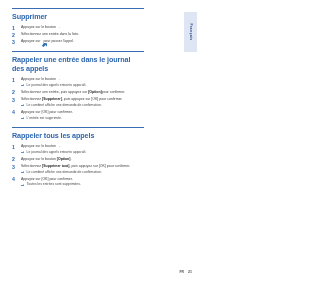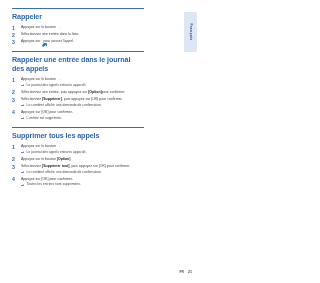--- a/index.html
+++ b/index.html
@@ -212,21 +212,21 @@
 
 <div class="page">
 
   <div class="side-tab">
     <span class="side-tab-label">Français</span>
   </div>
 
   <div class="content" id="content-root">
       <div class="section">
         <div class="rule"></div>
-        <h2 class="heading">Rappeler</h2>
+        <h2 class="heading">Supprimer</h2>
         <ol class="steps">
           <li class="step">
             <div class="step-text">Appuyez sur le bouton <span class="icon-inline"><span class="glyph-book"></span></span> .</div>
           </li>
           <li class="step">
             <div class="step-text">Sélectionnez une entrée dans la liste. </div>
           </li>
           <li class="step">
             <div class="step-text">Appuyez sur <span class="icon-inline"><span class="glyph-call"></span></span> pour passer l'appel.</div>
           </li>
@@ -254,21 +254,21 @@
           <li class="step">
             <div class="step-text">Appuyez sur [OK] pour confirmer. </div>
             <ul class="substep">
               <li><span class="arrow-marker"></span><span>L'entrée est supprimée.</span></li>
             </ul>
           </li>
         </ol>
       </div>
       <div class="section">
         <div class="rule"></div>
-        <h2 class="heading">Supprimer tous les appels</h2>
+        <h2 class="heading">Rappeler tous les appels</h2>
         <ol class="steps">
           <li class="step">
             <div class="step-text">Appuyez sur le bouton <span class="icon-inline"><span class="glyph-book"></span></span> .</div>
             <ul class="substep">
               <li><span class="arrow-marker"></span><span>Le journal des appels entrants apparaît.</span></li>
             </ul>
           </li>
           <li class="step">
             <div class="step-text">Appuyez sur le bouton <b>[Option]</b>.</div>
           </li>

